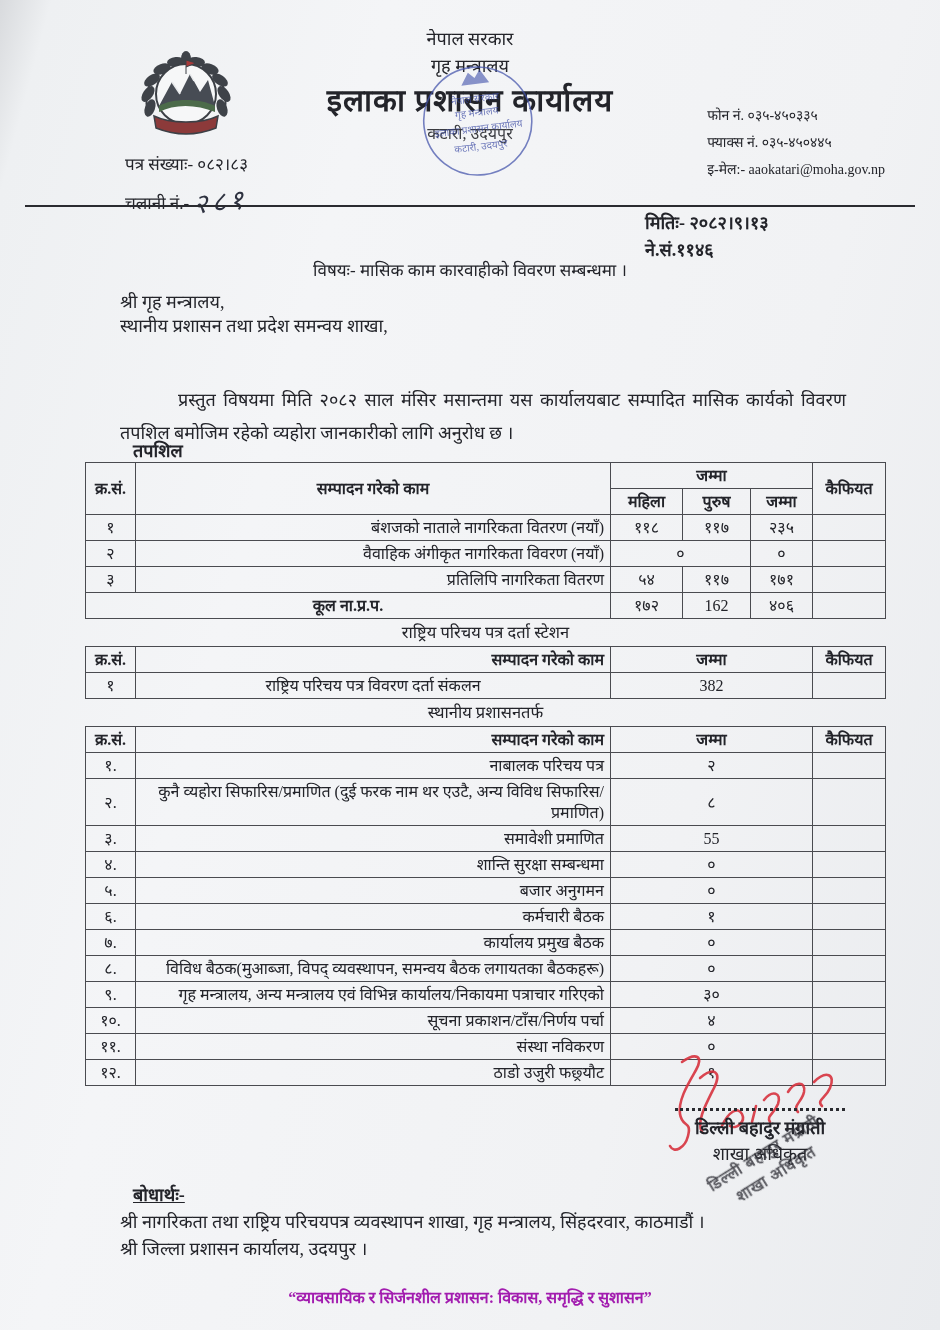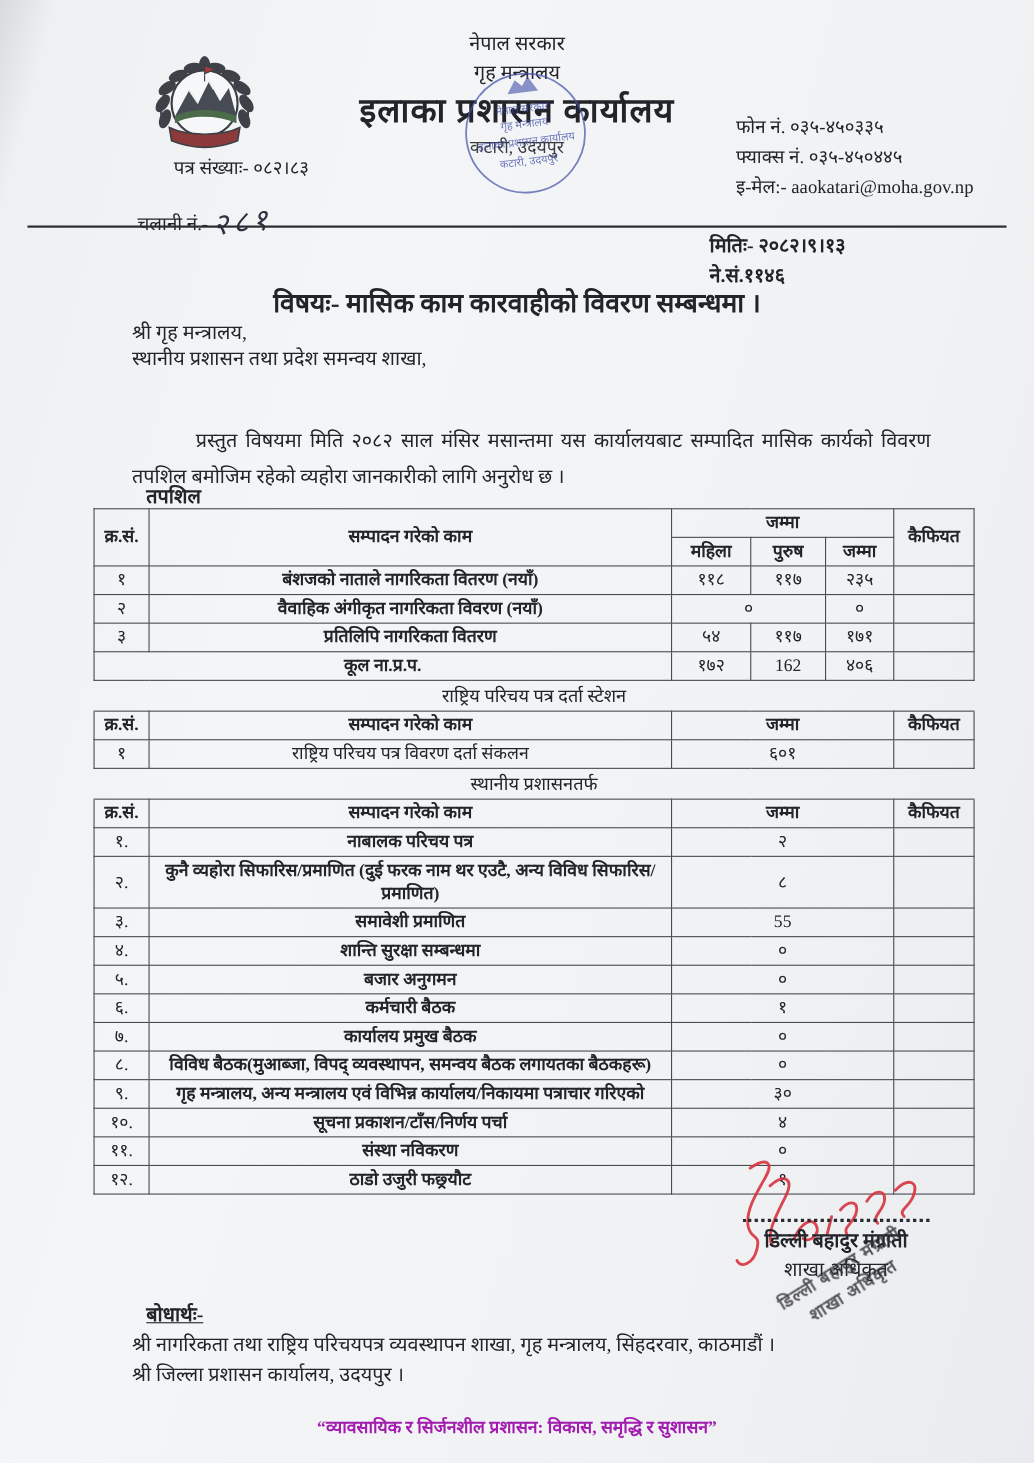--- a/index.html
+++ b/index.html
@@ -7,39 +7,39 @@
        font-family:"Liberation Serif","DejaVu Serif",serif;
        background:linear-gradient(105deg,#d8dadd 0%,#eef0f2 4%,#f4f5f7 30%,#f1f2f4 70%,#e9ebee 100%);
        color:#23242a;}
   .page{position:absolute;inset:0;border-radius:23px;}
   .abs{position:absolute;}
   .c{text-align:center;}
   .hdr-gov{left:0;right:0;top:26px;font-size:18px;}
   .hdr-min{left:0;right:0;top:53px;font-size:18px;}
   .hdr-office{left:0;right:0;top:78px;font-size:31px;font-weight:bold;letter-spacing:1px;}
   .hdr-loc{left:0;right:0;top:122px;font-size:16px;color:#3a3b40;}
-  .letterno{left:125px;top:140px;font-size:17px;margin-left:33px;}
+  .letterno{left:125px;top:152px;font-size:17px;}
   .chalani{left:125px;top:180px;font-size:17px;}
   .chalani-val{display:inline-block;font-size:27px;color:#2e3240;transform:rotate(-6deg) translateY(2px);
                font-style:italic;letter-spacing:4px;font-family:"DejaVu Serif",serif;}
-  .contact{right:55px;top:102px;font-size:17px;line-height:27px;text-align:left;}
+  .contact{right:55px;top:102px;font-size:14px;line-height:27px;text-align:left;}
   .rule{left:25px;right:25px;top:205px;border-top:2px solid #2a2b30;}
   .miti{left:645px;top:210px;font-size:18px;font-weight:bold;line-height:27px;}
-  .subject{left:0;right:0;top:258px;font-size:24px;font-weight:bold;}
+  .subject{left:0;right:0;top:258px;font-size:17px;font-weight:normal;}
   .addr{left:120px;top:290px;font-size:18px;line-height:24px;}
   .para{left:120px;top:384px;width:726px;font-size:18px;line-height:33px;text-align:justify;text-indent:58px;}
   .tapasil{left:133px;top:438px;font-size:18px;font-weight:bold;}
   table.rpt{position:absolute;left:85px;top:462px;width:800px;border-collapse:collapse;
             font-size:16px;table-layout:fixed;}
   table.rpt td,table.rpt th{border:1.4px solid #4a4b50;padding:2px 6px;font-weight:normal;
             overflow:hidden;line-height:21px;}
   table.rpt .c{text-align:center;}
   table.rpt .sec{font-size:16.5px;border-left:none;border-right:none;padding:3px 0;}
   table.rpt .h{font-weight:bold;}
-  table.rpt .work{ text-align:center;font-weight:bold;}
+  table.rpt .work{ text-align:right;}
   .sig-block{right:95px;top:1108px;text-align:center;font-size:18px;}
   .dotline{width:170px;border-top:3px dotted #2a2b30;margin:0 auto 4px auto;}
   .sig-name{font-weight:bold;line-height:26px;}
   .ink-stamp{right:55px;top:1140px;width:230px;text-align:center;color:rgba(45,45,52,.78);
              transform:rotate(-32deg);font-size:16px;line-height:24px;letter-spacing:1px;
              filter:blur(.3px);font-weight:bold;}
   .cc{left:120px;top:1182px;font-size:18px;line-height:27px;}
   .cc-label{font-weight:bold;text-decoration:underline;display:block;margin-left:13px;}
   .footer{left:0;right:0;top:1286px;font-size:16px;font-weight:bold;color:#a21caf;}
   .stamp-svg{left:408px;top:58px;}
@@ -181,21 +181,21 @@
       </tr>
       <tr>
         <td class="c h">क्र.सं.</td>
         <td class="work h">सम्पादन गरेको काम</td>
         <td class="c h" colspan="3">जम्मा</td>
         <td class="c h">कैफियत</td>
       </tr>
       <tr>
         <td class="c">१</td>
         <td class="c">राष्ट्रिय परिचय पत्र विवरण दर्ता संकलन</td>
-        <td class="c" colspan="3">६०१</td>
+        <td class="c" colspan="3">382</td>
         <td></td>
       </tr>
 
       <tr>
         <td class="c sec" colspan="6">स्थानीय प्रशासनतर्फ</td>
       </tr>
       <tr>
         <td class="c h">क्र.सं.</td>
         <td class="work h">सम्पादन गरेको काम</td>
         <td class="c h" colspan="3">जम्मा</td>

